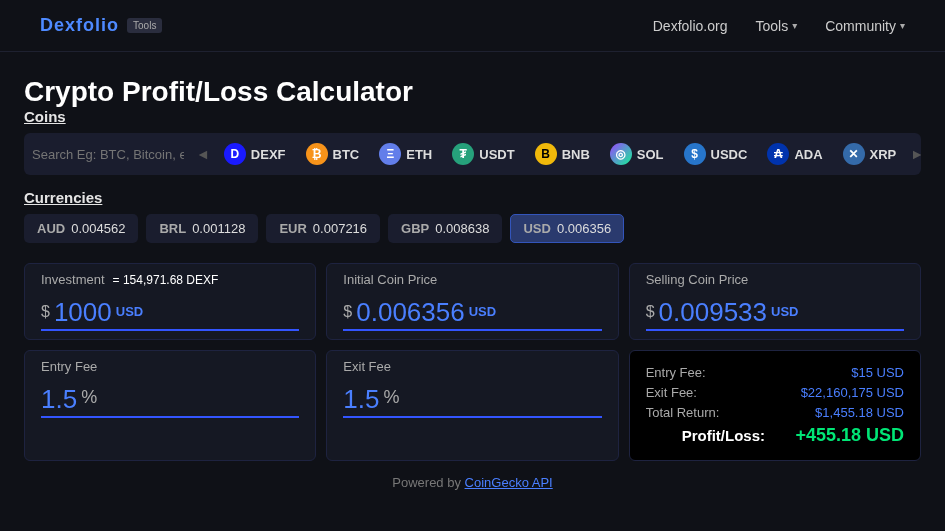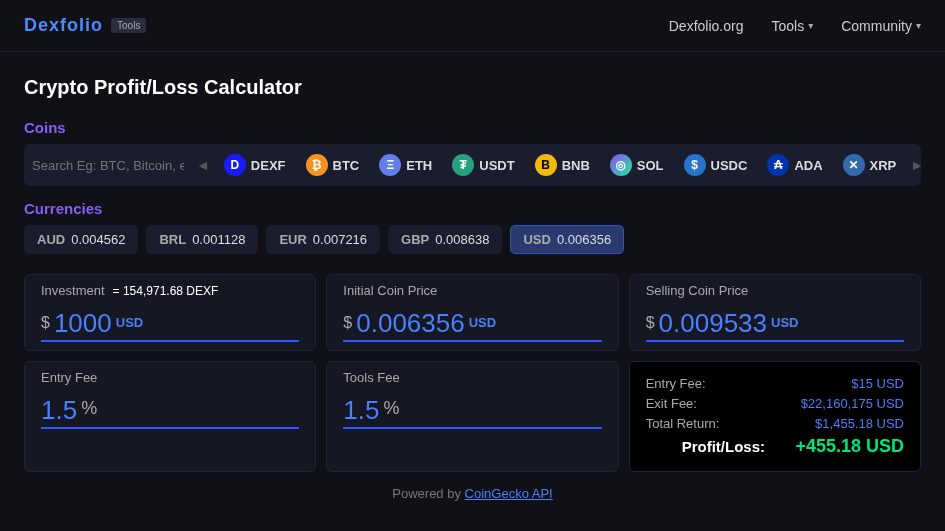--- a/index.html
+++ b/index.html
@@ -10,21 +10,21 @@
       font-size: 14px;
       min-height: 531px;
       width: 945px;
     }
 
     
     .nav {
       display: flex;
       align-items: center;
       justify-content: space-between;
-      padding: 0 24px;
+      padding: 0 40px;
       height: 52px;
       border-bottom: 1px solid #1e2130;
       background: #0f1117;
     }
     .nav-left { display: flex; align-items: center; gap: 8px; }
     .nav-logo { color: #fff; font-size: 18px; font-weight: 700; letter-spacing: 1px; }
     .nav-logo span { color: #4e8aff; }
     .nav-tools-badge {
       background: #2a2d3e;
       color: #aaa;
@@ -40,32 +40,32 @@
       display: flex;
       align-items: center;
       gap: 4px;
     }
     .chevron { font-size: 10px; color: #aaa; }
 
     
     .main { padding: 24px 24px 12px 24px; }
 
     .page-title {
-      font-size: 20px;
+      font-size: 28px;
       font-weight: 700;
       color: #ffffff;
-      margin-bottom: 20px;
     }
 
     
     .section-label {
       font-size: 15px;
       font-weight: 700;
-      color: #8b5cf6;
+      color: #e5e5e5;
       margin-bottom: 8px;
+      text-decoration: underline;
     }
 
     .coins-bar {
       display: flex;
       align-items: center;
       gap: 0;
       background: #1a1d2e;
       border-radius: 6px;
       padding: 6px 8px;
       margin-bottom: 14px;
@@ -393,21 +393,21 @@
         <span>Entry Fee</span>
       </div>
       <div class="card-input-row border-bottom-blue">
         <span class="card-value">1.5</span>
         <span class="card-percent">%</span>
       </div>
     </div>
 
     <div class="card">
       <div class="card-label">
-        <span>Tools Fee</span>
+        <span>Exit Fee</span>
       </div>
       <div class="card-input-row border-bottom-blue">
         <span class="card-value">1.5</span>
         <span class="card-percent">%</span>
       </div>
     </div>
 
     <div class="results-card">
       <div class="result-line">
         <span>Entry Fee:</span>

